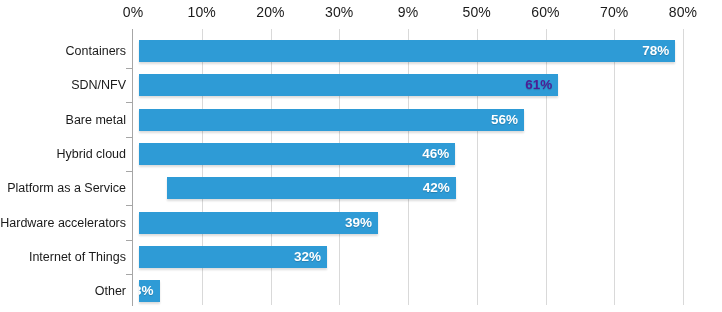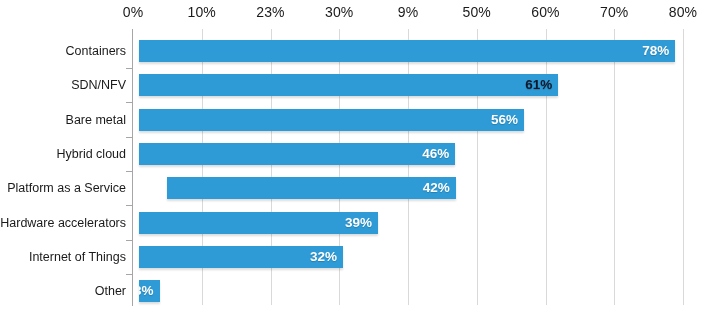--- a/index.html
+++ b/index.html
@@ -120,21 +120,21 @@
   }
 </style>
 </head>
 <body>
 
 <div id="chart-root">
 
   <div id="x-axis-labels">
       <div class="x-tick-label" style="left: 133px;">0%</div>
       <div class="x-tick-label" style="left: 201.75px;">10%</div>
-      <div class="x-tick-label" style="left: 270.5px;">23%</div>
+      <div class="x-tick-label" style="left: 270.5px;">20%</div>
       <div class="x-tick-label" style="left: 339.25px;">30%</div>
       <div class="x-tick-label" style="left: 408px;">9%</div>
       <div class="x-tick-label" style="left: 476.75px;">50%</div>
       <div class="x-tick-label" style="left: 545.5px;">60%</div>
       <div class="x-tick-label" style="left: 614.25px;">70%</div>
       <div class="x-tick-label" style="left: 683px;">80%</div>
     </div>
 
   <div id="y-axis-spine"></div>
 
@@ -147,21 +147,21 @@
       <div class="gridline" style="left: 412.5px; background: rgb(217, 217, 217);"></div>
       <div class="gridline" style="left: 481.25px; background: rgb(217, 217, 217);"></div>
       <div class="gridline" style="left: 550px; background: rgb(217, 217, 217);"></div>
       <div class="bar-wrap" style="top: 11px; width: 536.25px;">
         <div class="bar" style="background: rgb(46, 155, 214);">
           <span class="bar-value" style="color: rgb(255, 255, 255);">78%</span>
         </div>
       </div>
       <div class="bar-wrap" style="top: 45.3px; width: 419.375px;">
         <div class="bar" style="background: rgb(46, 155, 214);">
-          <span class="bar-value" style="color: #0f172a;">61%</span>
+          <span class="bar-value" style="color: #4c1d95;">61%</span>
         </div>
       </div>
       <div class="bar-wrap" style="top: 79.6px; width: 385px;">
         <div class="bar" style="background: rgb(46, 155, 214);">
           <span class="bar-value" style="color: rgb(255, 255, 255);">56%</span>
         </div>
       </div>
       <div class="bar-wrap" style="top: 113.9px; width: 316.25px;">
         <div class="bar" style="background: rgb(46, 155, 214);">
           <span class="bar-value" style="color: rgb(255, 255, 255);">46%</span>
@@ -170,21 +170,21 @@
       <div class="bar-wrap" style="top: 148.2px; width: 288.75px; padding-left: 28px;">
         <div class="bar" style="background: rgb(46, 155, 214);">
           <span class="bar-value" style="color: rgb(255, 255, 255);">42%</span>
         </div>
       </div>
       <div class="bar-wrap" style="top: 182.5px; width: 239px;">
         <div class="bar" style="background: rgb(46, 155, 214);">
           <span class="bar-value" style="color: rgb(255, 255, 255);">39%</span>
         </div>
       </div>
-      <div class="bar-wrap" style="top: 216.8px; width: 204px;">
+      <div class="bar-wrap" style="top: 216.8px; width: 188px;">
         <div class="bar" style="background: rgb(46, 155, 214);">
           <span class="bar-value" style="color: rgb(255, 255, 255);">32%</span>
         </div>
       </div>
       <div class="bar-wrap" style="top: 251.1px; width: 20.625px;">
         <div class="bar" style="background: rgb(46, 155, 214);">
           <span class="bar-value" style="color: rgb(255, 255, 255);">3%</span>
         </div>
       </div>
     </div>

